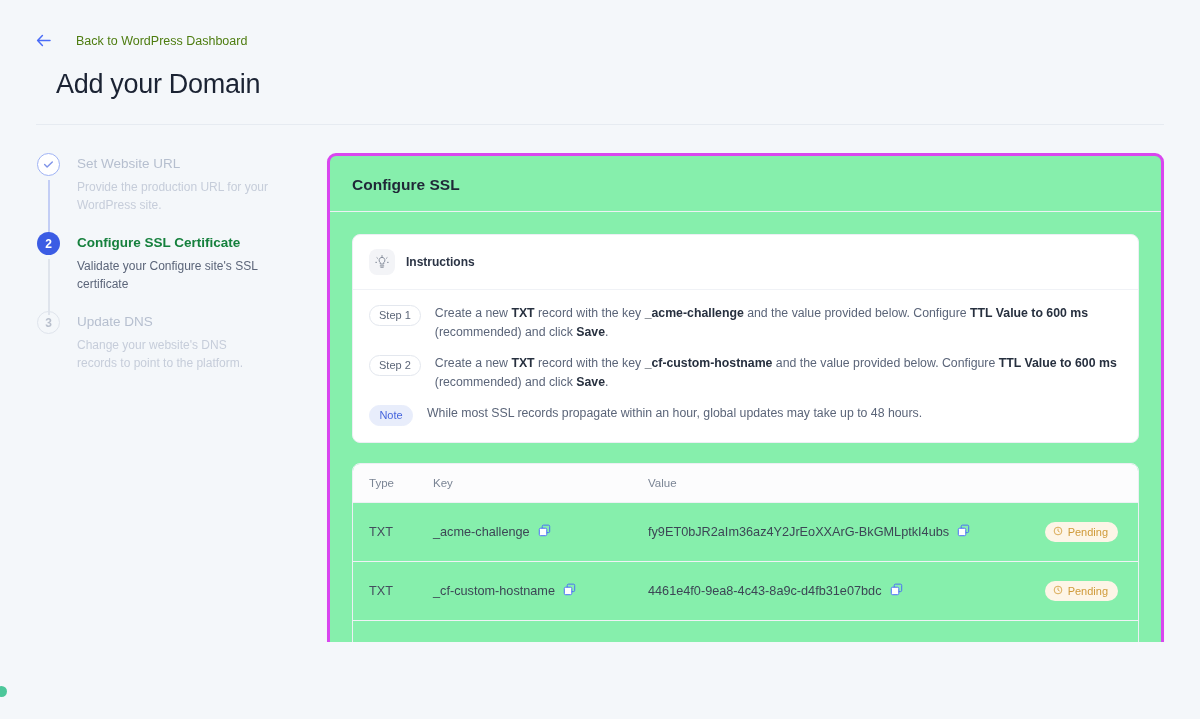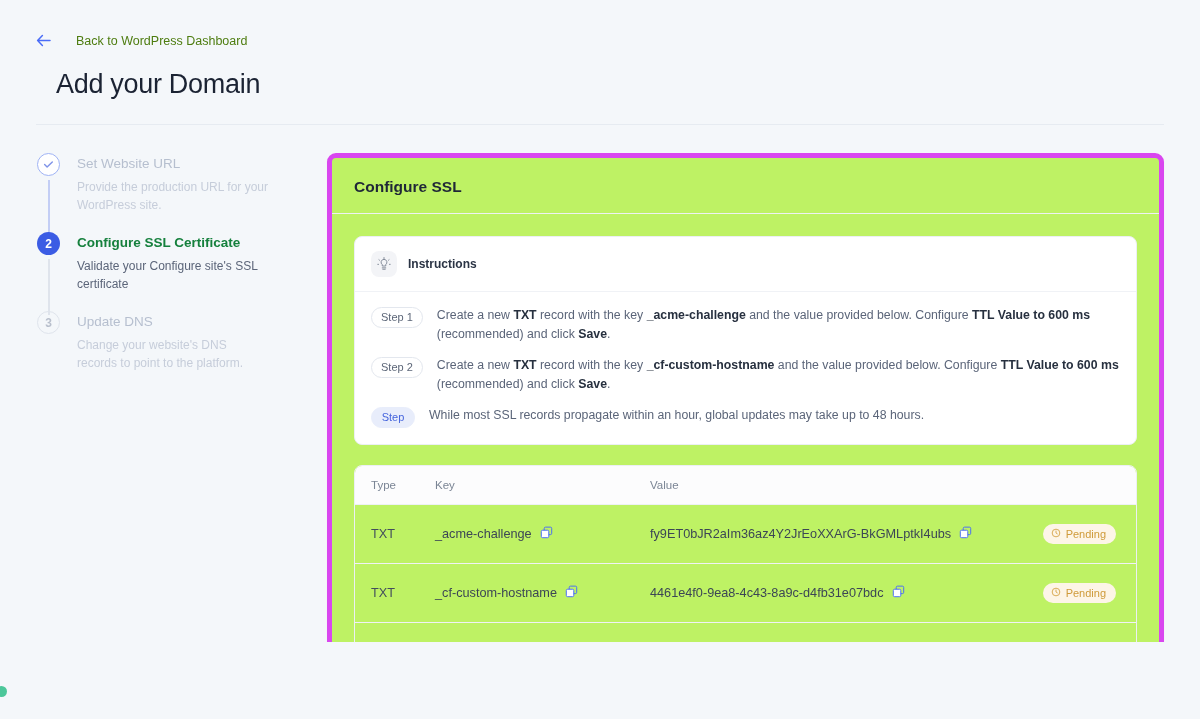--- a/index.html
+++ b/index.html
@@ -59,21 +59,21 @@
   .step.active .step-title { color: #15803d; }
   .step.todo .step-title { color: #b6bfcf; font-weight: 500; }
   .step-desc { margin-top: 3px; font-size: 12px; line-height: 18px; max-width: 192px; }
   .step.done .step-desc { color: #c6cdda; }
   .step.active .step-desc { color: #5b6579; }
   .step.todo .step-desc { color: #c6cdda; }
   .check { width: 11px; height: 11px; display: block; }
 
   
   .card {
-    flex: 1; background: #bef264; border: 5px solid #d946ef;
+    flex: 1; background: #86efac; border: 3px solid #d946ef;
     border-radius: 9px; box-shadow: 0 1px 2px rgba(24,39,75,.04);
     min-height: 485px; margin-left: 3px;
   }
   .card-head { padding: 20px 22px 17px 22px; border-bottom: 1px solid #eef1f5; }
   .card-title { font-size: 15.5px; font-weight: 600; color: #1f2737; }
   .card-body { padding: 22px; }
 
   
   .instructions {
     border: 1px solid #eceff4; border-radius: 8px; background: #fff;
@@ -208,21 +208,21 @@
           <div class="ins-rows" id="ins-rows">
               <div class="ins-row">
                 <span class="pill step-pill">Step 1</span>
                 <div class="ins-text">Create a new <b>TXT</b> record with the key <b>_acme-challenge</b> and the value provided below. Configure <b>TTL Value to 600 ms</b> (recommended) and click <b>Save</b>.</div>
               </div>
               <div class="ins-row">
                 <span class="pill step-pill">Step 2</span>
                 <div class="ins-text">Create a new <b>TXT</b> record with the key <b>_cf-custom-hostname</b> and the value provided below. Configure <b>TTL Value to 600 ms</b> (recommended) and click <b>Save</b>.</div>
               </div>
               <div class="ins-row">
-                <span class="pill note-pill">Step</span>
+                <span class="pill note-pill">Note</span>
                 <div class="ins-text">While most SSL records propagate within an hour, global updates may take up to 48 hours.</div>
               </div>
             </div>
         </div>
 
         <div class="table-wrap">
           <table>
             <thead>
               <tr>
                 <th class="c-type">Type</th>

